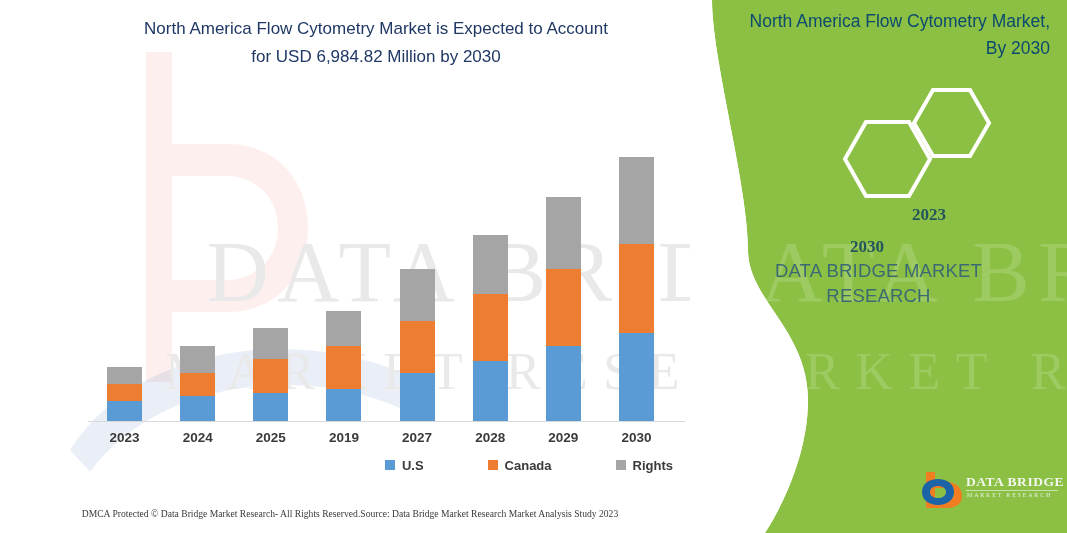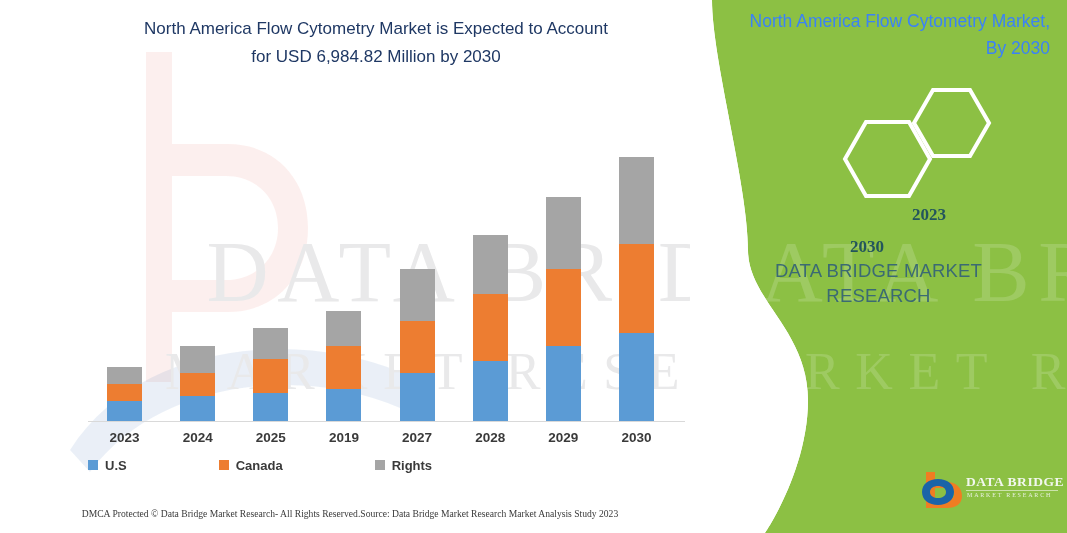--- a/index.html
+++ b/index.html
@@ -67,21 +67,21 @@
 
   .xlabels{
     position:absolute;left:88px;top:430px;width:585px;height:22px;display:flex;
   }
   .xlab{
     flex:1 1 0;text-align:center;color:#3a3a3a;font-size:13.5px;font-weight:bold;
   }
 
   .legend{
     position:absolute;left:88px;top:455px;width:585px;height:20px;
-    display:flex;justify-content:flex-start;gap:92px;align-items:center;
+    display:flex;justify-content:flex-end;gap:64px;align-items:center;
   }
   .legend-item{display:flex;align-items:center;gap:7px;}
   .swatch{width:10px;height:10px;display:inline-block;}
   .legend-label{font-size:13px;color:#3a3a3a;font-weight:bold;}
 
   
   .footer{
     position:absolute;left:0;top:508px;width:700px;height:22px;
     display:flex;justify-content:center;
     font-family:"Liberation Serif", serif;
@@ -93,21 +93,21 @@
     position:absolute;left:690px;top:0;width:377px;height:533px;
   }
   .panel-svg{position:absolute;left:0;top:0;}
   .panel-wm{
     position:absolute;left:0;top:0;width:377px;height:533px;pointer-events:none;
     overflow:hidden;
   }
   .panel-wm .wm-line{color:rgba(255,255,255,.16);}
   .panel-title{
     position:absolute;left:30px;top:8px;width:330px;
-    text-align:right;color:#3b82f6;font-size:17.5px;line-height:27px;
+    text-align:right;color:#0c4a6e;font-size:17.5px;line-height:27px;
   }
   .hexwrap{position:absolute;left:0;top:78px;width:377px;height:140px;}
   .hex-label{
     position:absolute;color:#23555c;font-size:17px;font-weight:bold;
     font-family:"Liberation Serif", serif;
   }
   .hex-2023-label{left:222px;top:127px;}
   .hex-2030-label{left:160px;top:159px;}
   .brand{
     position:absolute;left:37px;top:258px;width:303px;text-align:center;

